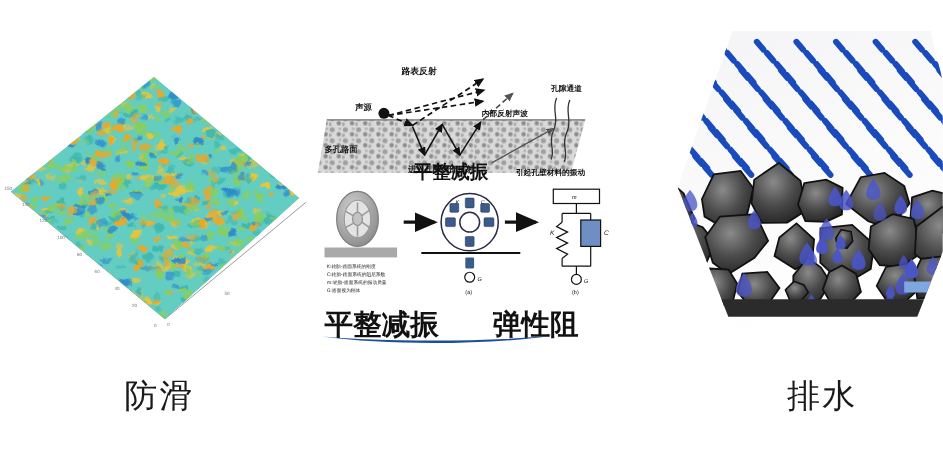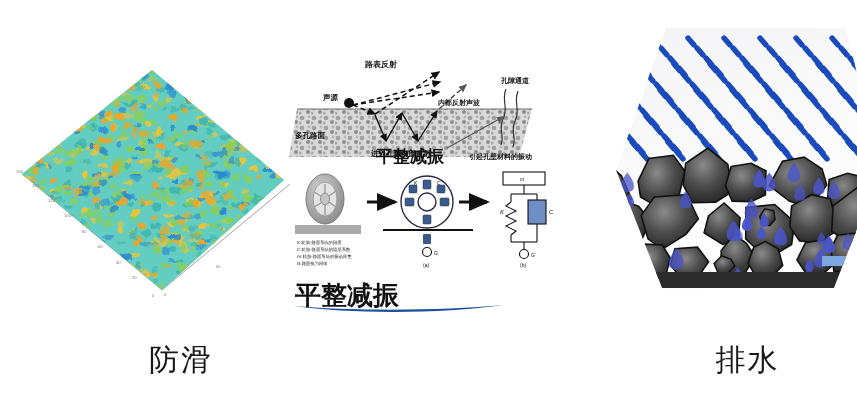--- a/index.html
+++ b/index.html
@@ -1,20 +1,20 @@
 <!DOCTYPE html>
 <html><head>
 <meta charset="utf-8">
 <style>
   html,body{margin:0;padding:0;background:#ffffff;}
   body{width:857px;height:415px;position:relative;overflow:hidden;
        font-family:"Liberation Sans","DejaVu Sans",sans-serif;}
 
   .panel{position:absolute;top:0;height:415px;}
-  #panel-antislip{left:12px;width:290px;padding-left:16px;}
+  #panel-antislip{left:0;width:290px;}
   #panel-noise{left:285px;width:290px;}
   #panel-drain{left:608px;width:279px;}
 
   .caption{position:absolute;bottom:34px;width:100%;text-align:center;
            font-family:"DejaVu Sans","Liberation Sans",sans-serif;
            font-size:30px;font-weight:400;color:#1a1a1a;letter-spacing:2px;}
 
   
   .surf-wrap{position:absolute;left:0;top:22px;width:290px;height:280px;}
   .surf-svg{position:absolute;left:0;top:0;}
@@ -1176,20 +1176,21 @@
       <line x1="237" y1="74" x2="237" y2="82" stroke="#111" stroke-width="1.1"></line>
       <circle cx="237" cy="86" r="4.5" fill="#fff" stroke="#111" stroke-width="1.1"></circle>
       <text x="244" y="89" font-size="5" font-style="italic" fill="#111">G</text>
       <text x="213" y="46" font-size="6" font-style="italic" fill="#111">K</text>
       <text x="262" y="46" font-size="6" font-style="italic" fill="#111">C</text>
       <text x="233" y="99" font-size="5" fill="#111">(b)</text>
     </g>
   </svg>
 
   <div class="nz-sub" id="nz-sub-a">平整减振</div>
+  <div class="nz-sub" id="nz-sub-b">弹性阻</div>
 
   <svg class="nz-barc" viewBox="0 0 215 11">
     <path d="M2,3 C60,11 150,11 213,2 C150,8 60,8 2,3 Z" fill="#1b4f9c"></path>
   </svg>
 
 </div>
 
 <div class="panel" id="panel-drain">
   <div class="dr-wrap">
     <svg width="279" height="285" viewBox="0 0 279 285">

